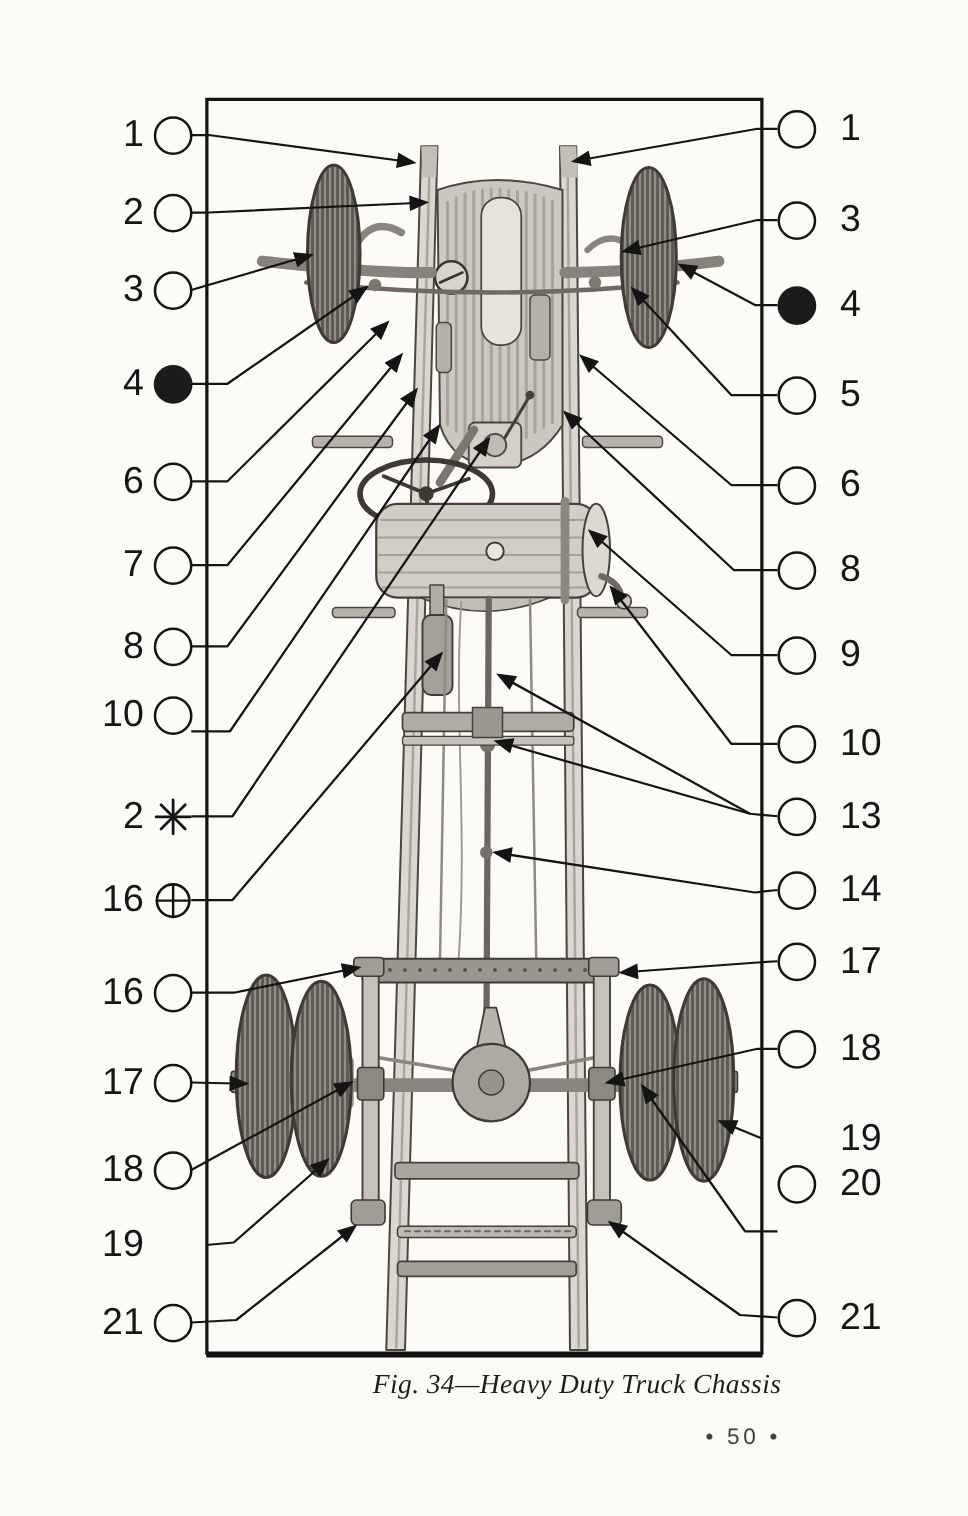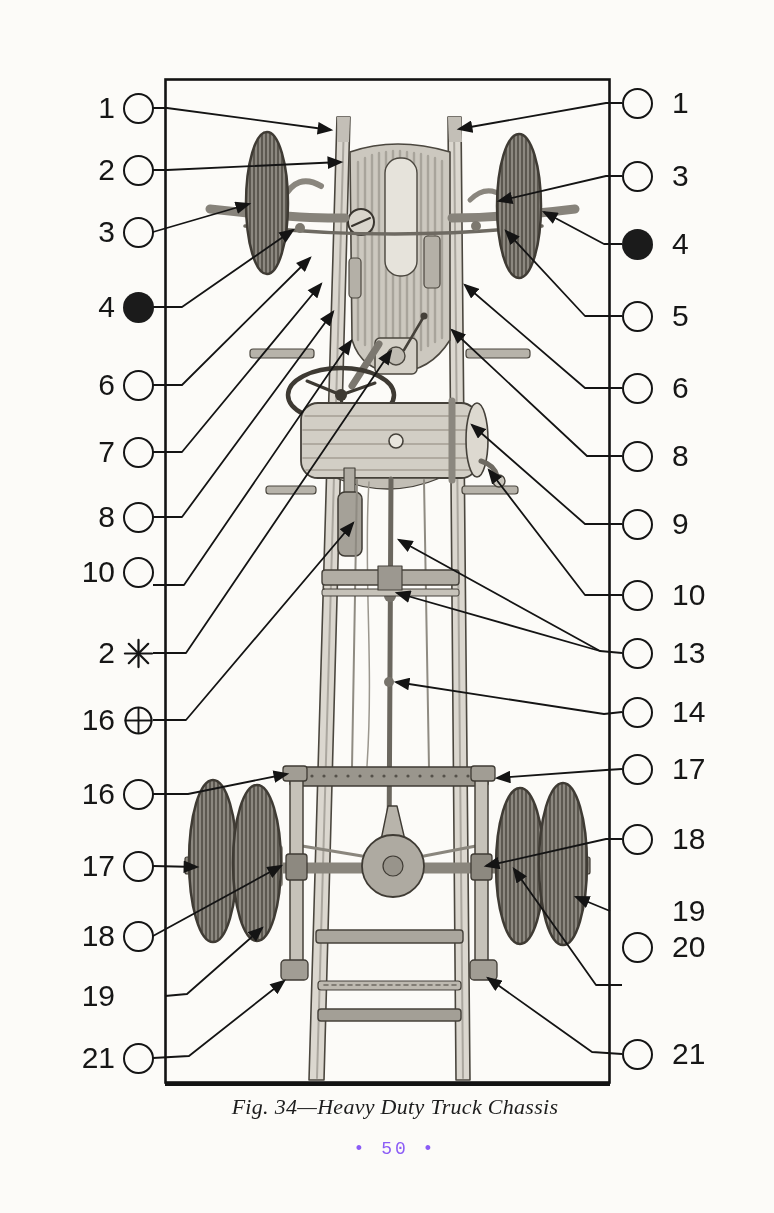--- a/index.html
+++ b/index.html
@@ -24,29 +24,29 @@
   .left-co .num{width:38px;text-align:right;margin-right:8px}
   .right-co{left:622px}
   .right-co .num{margin-left:19px;text-align:left}
   .mk{width:31px;height:31px;flex:0 0 auto;box-sizing:border-box;position:relative}
   .mk-circle{border:2.6px solid #141414;border-radius:50%;background:#fcfbf8}
   .mk-filled{border-radius:50%;background:#1b1b1b}
   .mk-none{visibility:hidden}
   .mk svg{display:block}
   .caption{
     position:absolute;left:165px;width:460px;top:1094px;
-    text-align:center;
+    text-align:right;
     font-family:"Liberation Serif",serif;font-style:italic;
     font-size:22px;color:#1d1d1d;letter-spacing:.3px;
   }
   .pageno{
     position:absolute;left:165px;width:460px;top:1139px;
-    text-align:center;
-    font-family:Liberation Mono, monospace;
-    font-size:18px;color:#8b5cf6;letter-spacing:3px;
+    text-align:right;
+    font-family:Liberation Sans, sans-serif;
+    font-size:18px;color:#404040;letter-spacing:3px;
   }
 </style>
 </head>
 <body>
 
 <div class="page">
 
 <svg class="art" width="774" height="1213" viewBox="0 0 774 1213">
   <defs>
     <marker id="ah" viewBox="0 0 10 8" refX="8.5" refY="4" markerWidth="9" markerHeight="7" orient="auto">

